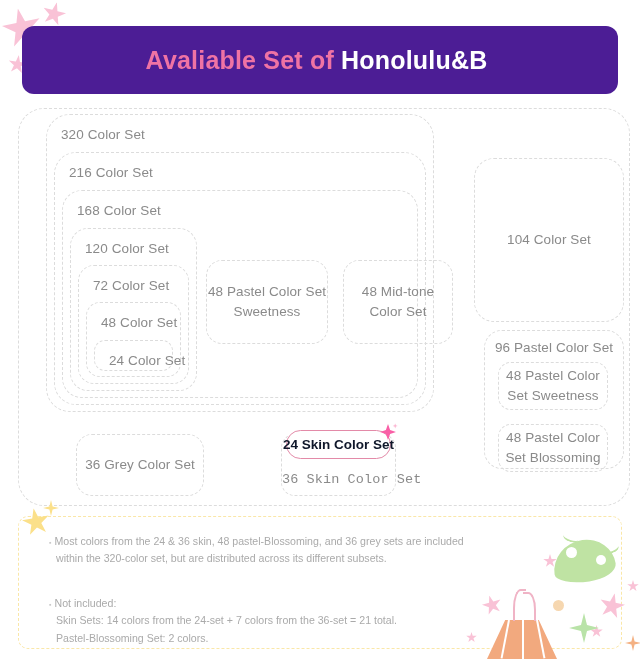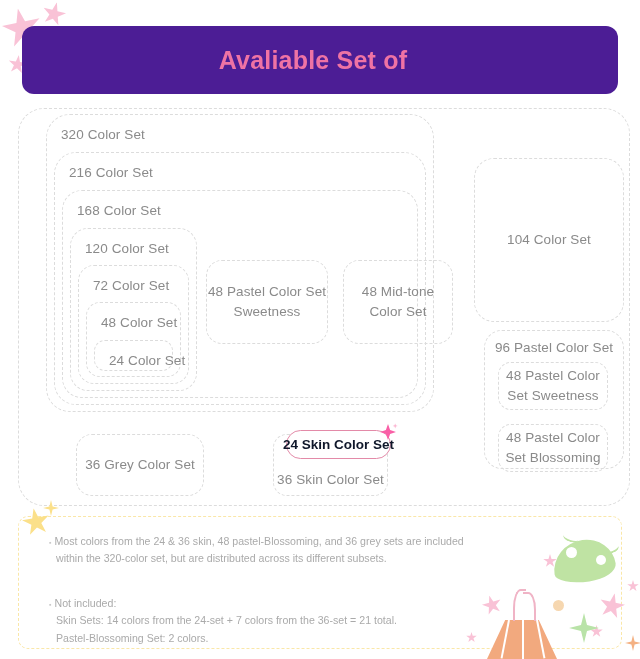--- a/index.html
+++ b/index.html
@@ -146,20 +146,21 @@
 </head>
 <body>
 
 <div class="deco star5" style="left:2px; top:8px; width:40px; height:40px; transform:rotate(-12deg);"></div>
 <div class="deco star5" style="left:42px; top:2px; width:24px; height:24px; transform:rotate(14deg);"></div>
 <div class="deco star5" style="left:8px; top:55px; width:19px; height:19px; transform:rotate(8deg);"></div>
 
 <div id="title-banner">
   <span class="t t-pink">Avaliable Set of</span>
   <span class="t" style="width:7px;">&nbsp;</span>
+  <span class="t t-white">Honolulu&amp;B</span>
   <span class="t" style="width:7px;">&nbsp;</span>
 </div>
 
 <div id="diagram">
 
   <div class="dbox" style="left:18px; top:8px; width:612px; height:398px; border-radius:26px;"></div>
 
   <div class="dbox" style="left:46px; top:14px; width:388px; height:298px; border-radius:24px;">
     <span class="lbl">320 Color Set</span>
   </div>
@@ -200,21 +201,21 @@
     </div>
     <div class="dbox center" style="left:13px; top:93px; width:110px; height:48px; border-radius:13px;">
       <span class="lbl">48 Pastel Color Set Blossoming</span>
     </div>
   </div>
 
   <div class="dbox center" style="left:76px; top:334px; width:128px; height:62px; border-radius:16px;">
     <span class="lbl">36 Grey Color Set</span>
   </div>
 
-  <div class="dbox" style="left:273px; top:334px; width:115px; height:62px; border-radius:14px;">
+  <div class="dbox" style="left:281px; top:334px; width:115px; height:62px; border-radius:14px;font-family:Liberation Mono, monospace;">
     <span class="lbl" style="left:0; right:0; top:37px; text-align:center;">36 Skin Color Set</span>
   </div>
 
   <div id="skin-24-pill" style="left:286px; top:330px; width:105px; height:29px;">
     <span>24 Skin Color Set</span>
     <svg id="sparkle-icon" viewBox="0 0 24 24">
       <path d="M13 4 L15.1 10 L21 12 L15.1 14 L13 20 L10.9 14 L5 12 L10.9 10 Z" fill="#f95fa6"></path>
       <path d="M20.2 3.4 L20.9 5.2 L22.7 5.9 L20.9 6.6 L20.2 8.4 L19.5 6.6 L17.7 5.9 L19.5 5.2 Z" fill="#fbb6d2"></path>
     </svg>
   </div>

